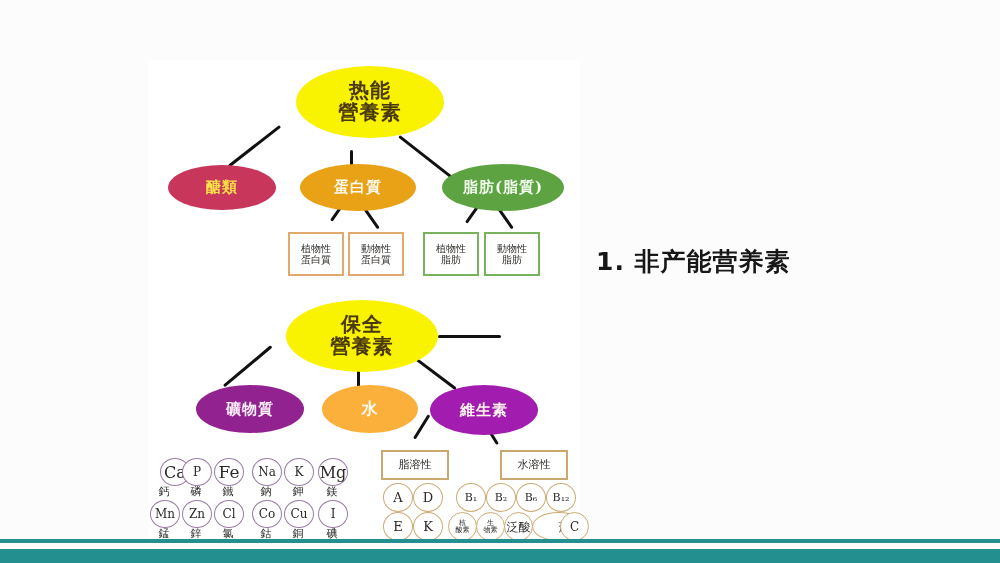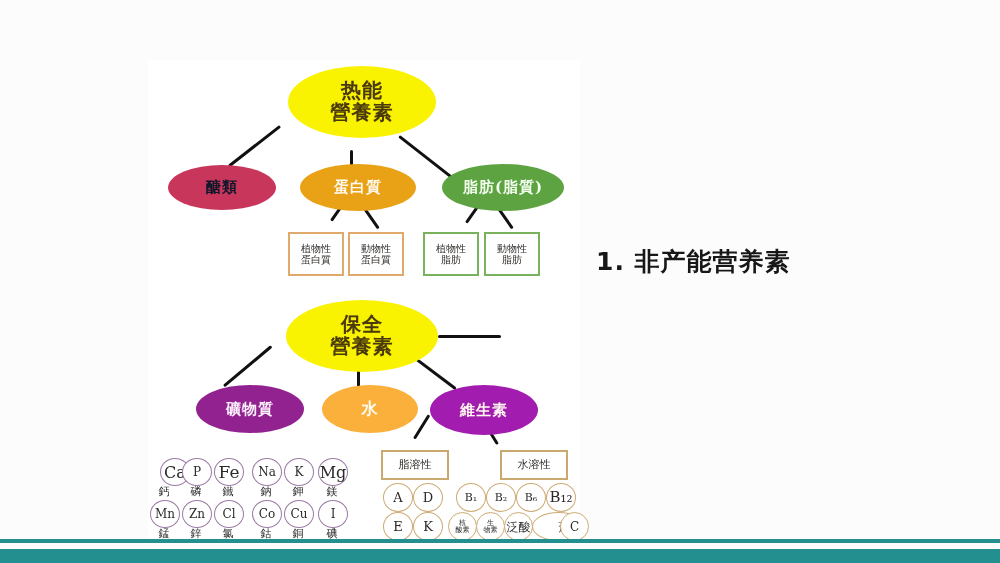--- a/index.html
+++ b/index.html
@@ -20,21 +20,21 @@
   
   .ell{
     position:absolute;border-radius:50%;
     display:flex;align-items:center;justify-content:center;
     text-align:center;line-height:1.08;
     font-weight:bold;letter-spacing:1px;
     font-family:"DejaVu Serif","Liberation Serif",serif;
     white-space:pre-line;
   }
   .ell.y{background:#f9f200;color:#4a3a0b;text-shadow:0 0 1px #d8d000;}
-  .ell.crimson{background:#c8365c;color:#0f172a;}
+  .ell.crimson{background:#c8365c;color:#fde047;}
   .ell.orange{background:#e9a216;color:#fffaf0;}
   .ell.green{background:#5da342;color:#f4fff0;}
   .ell.purple{background:#92228f;color:#fdf0fd;}
   .ell.amber{background:#fbb03c;color:#fffdf4;}
   .ell.red{background:#a21caf;color:#fff6ef;}
   .ell.fiber{background:#f5a234;color:#fffaf2;}
 
   
   .rbox{
     position:absolute;border:2px solid #e2a96c;background:#fff;
@@ -96,21 +96,21 @@
     <div class="ln" style="left:352px;top:148px;width:24px;transform:rotate(55deg);"></div>
 
     <div class="ln" style="left:290px;top:275px;width:63px;"></div>
     <div class="ln" style="left:75px;top:325px;width:62px;transform:rotate(-40deg);"></div>
     <div class="ln" style="left:212px;top:300px;width:28px;transform:rotate(90deg);"></div>
     <div class="ln" style="left:256px;top:288px;width:66px;transform:rotate(37deg);"></div>
 
     <div class="ln" style="left:265px;top:378px;width:28px;transform:rotate(-58deg);"></div>
     <div class="ln" style="left:335px;top:358px;width:30px;transform:rotate(58deg);"></div>
 
-    <div class="ell y" style="left:140px;top:6px;width:148px;height:72px;font-size:20px;">热能
+    <div class="ell y" style="left:148px;top:6px;width:148px;height:72px;font-size:20px;">热能
 營養素</div>
 
     <div class="ell crimson" style="left:20px;top:105px;width:108px;height:45px;font-size:15px;">醣類</div>
     <div class="ell orange" style="left:152px;top:104px;width:116px;height:47px;font-size:15px;">蛋白質</div>
     <div class="ell green" style="left:294px;top:104px;width:122px;height:47px;font-size:15px;">脂肪(脂質)</div>
 
     <div class="rbox" style="left:140px;top:172px;width:52px;height:40px;">植物性
 蛋白質</div>
     <div class="rbox" style="left:200px;top:172px;width:52px;height:40px;">動物性
 蛋白質</div>
@@ -158,21 +158,21 @@
       </div>
 
     <div id="vitamin-grid">
         <div class="circ v" style="left: 235px; top: 423px; width: 28px; height: 27px; font-size: 13px; line-height: 1; white-space: pre-line; text-align: center;">A</div>
         <div class="circ v" style="left: 265px; top: 423px; width: 28px; height: 27px; font-size: 13px; line-height: 1; white-space: pre-line; text-align: center;">D</div>
         <div class="circ v" style="left: 235px; top: 452px; width: 28px; height: 27px; font-size: 13px; line-height: 1; white-space: pre-line; text-align: center;">E</div>
         <div class="circ v" style="left: 265px; top: 452px; width: 28px; height: 27px; font-size: 13px; line-height: 1; white-space: pre-line; text-align: center;">K</div>
         <div class="circ v" style="left: 308px; top: 423px; width: 28px; height: 27px; font-size: 11px; line-height: 1; white-space: pre-line; text-align: center;">B₁</div>
         <div class="circ v" style="left: 338px; top: 423px; width: 28px; height: 27px; font-size: 11px; line-height: 1; white-space: pre-line; text-align: center;">B₂</div>
         <div class="circ v" style="left: 368px; top: 423px; width: 28px; height: 27px; font-size: 11px; line-height: 1; white-space: pre-line; text-align: center;">B₆</div>
-        <div class="circ v" style="left: 398px; top: 423px; width: 28px; height: 27px; font-size: 15px; line-height: 1; white-space: pre-line; text-align: left;">B₁₂</div>
+        <div class="circ v" style="left: 398px; top: 423px; width: 28px; height: 27px; font-size: 11px; line-height: 1; white-space: pre-line; text-align: left;">B₁₂</div>
         <div class="circ v" style="left: 300px; top: 452px; width: 27px; height: 27px; font-size: 7px; line-height: 1; white-space: pre-line; text-align: center;">核
 酸素</div>
         <div class="circ v" style="left: 328px; top: 452px; width: 27px; height: 27px; font-size: 7px; line-height: 1; white-space: pre-line; text-align: center;">生
 物素</div>
         <div class="circ v" style="left: 356px; top: 452px; width: 27px; height: 27px; font-size: 12px; line-height: 1; white-space: pre-line; text-align: center;">泛酸</div>
         <div class="circ v" style="left: 384px; top: 452px; width: 27px; height: 27px; font-size: 12px; line-height: 1; white-space: pre-line; text-align: center; padding-left: 24px;">菸酸</div>
         <div class="circ v" style="left: 412px; top: 452px; width: 27px; height: 27px; font-size: 12px; line-height: 1; white-space: pre-line; text-align: center;">C</div>
       </div>
 
   </div>

